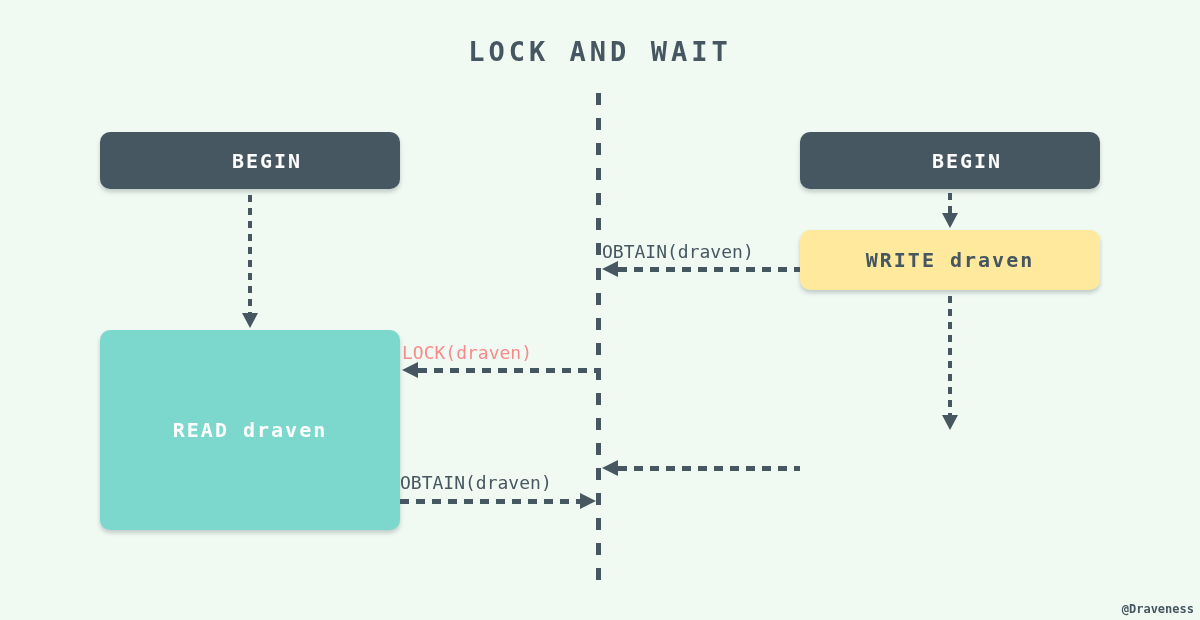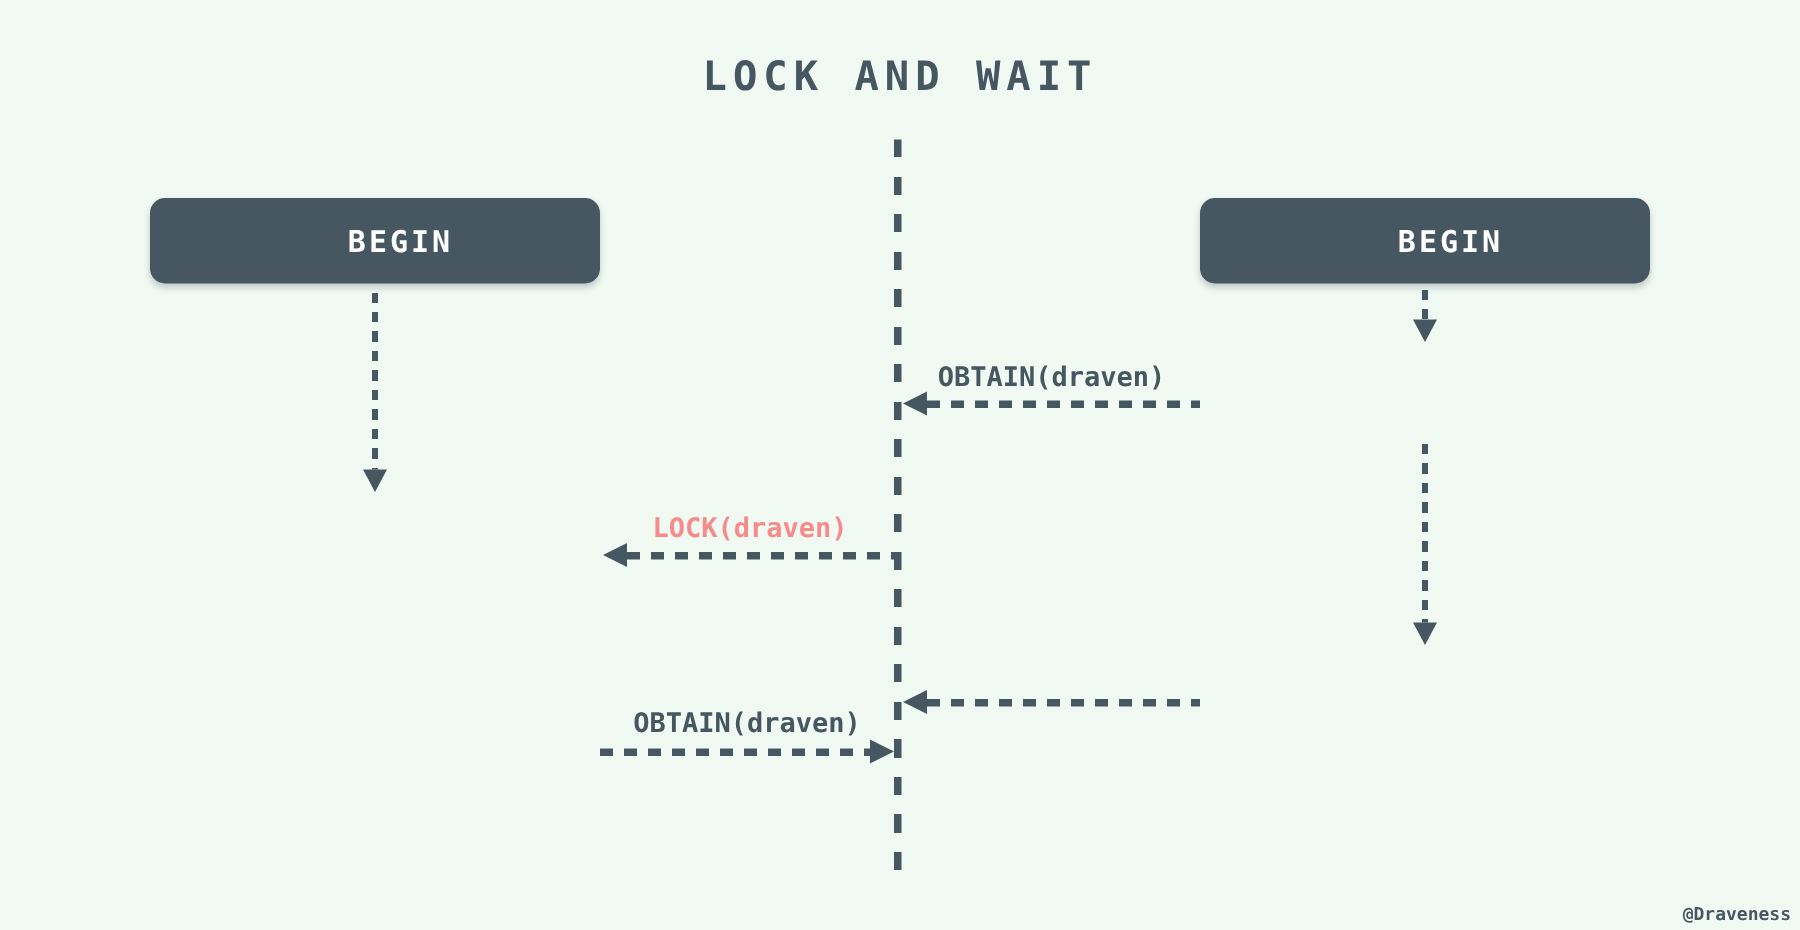--- a/index.html
+++ b/index.html
@@ -128,23 +128,22 @@
     border-bottom: 8px solid transparent;
     border-left: 16px solid var(--dark);
   }
   .h-obtain-top    { left: 602px; top: 261px; width: 198px; }
   .h-wait          { left: 402px; top: 362px; width: 196px; }
   .h-release       { left: 602px; top: 460px; width: 198px; }
   .h-obtain-bottom { left: 400px; top: 493px; width: 196px; }
   
   .msg-label {
     position: absolute;
-    text-align: center;
     font-size: 18px;
-    font-weight: bold;
+    font-weight: normal;
     color: var(--dark);
   }
   .lbl-obtain-top    { left: 602px; top: 241px; width: 198px; }
   .lbl-wait          { left: 402px; top: 342px; width: 196px; color: var(--salmon); }
   .lbl-release       { left: 602px; top: 440px; width: 198px; color: var(--teal_text); }
   .lbl-obtain-bottom { left: 400px; top: 472px; width: 196px; }
   .watermark {
     position: absolute;
     right: 6px;
     bottom: 4px;
@@ -165,30 +164,36 @@
 
   <div class="node small begin-left">
     <span>BEGIN</span>
   </div>
 
   <div class="v-arrow v1">
     <div class="shaft"></div>
     <div class="head-down"></div>
   </div>
 
+  <div class="node read">
+    <span>READ draven</span>
+  </div>
 
   <div class="node small begin-right">
     <span>BEGIN</span>
   </div>
 
   <div class="v-arrow v2">
     <div class="shaft"></div>
     <div class="head-down"></div>
   </div>
 
+  <div class="node write">
+    <span>WRITE draven</span>
+  </div>
 
   <div class="v-arrow v3">
     <div class="shaft"></div>
     <div class="head-down"></div>
   </div>
 
 
   <div class="msg-label lbl-obtain-top">OBTAIN(draven)</div>
   <div class="h-arrow h-obtain-top">
     <div class="head-left"></div>

